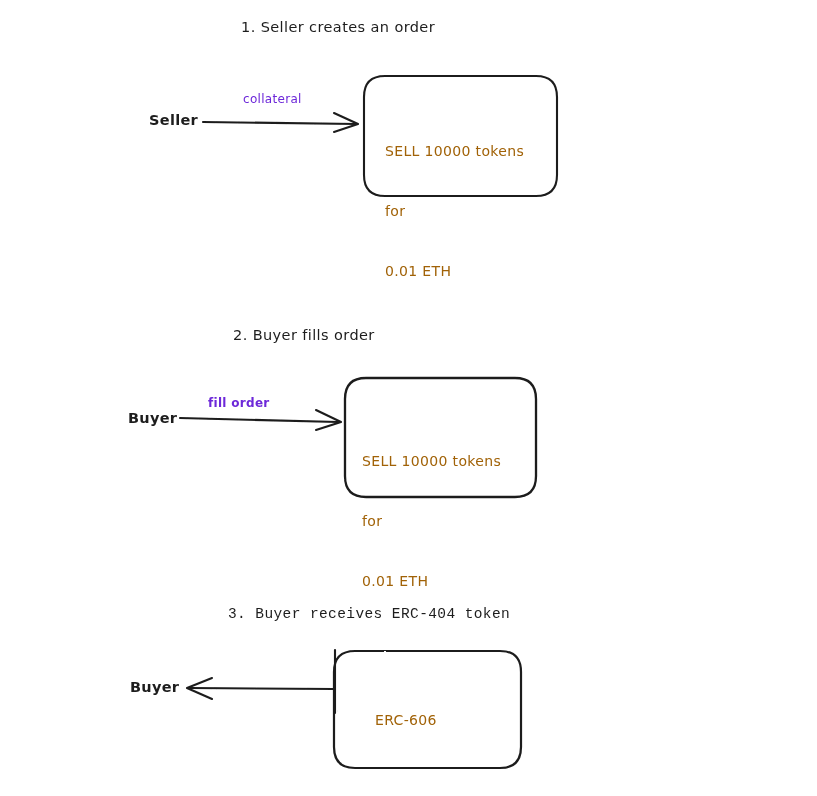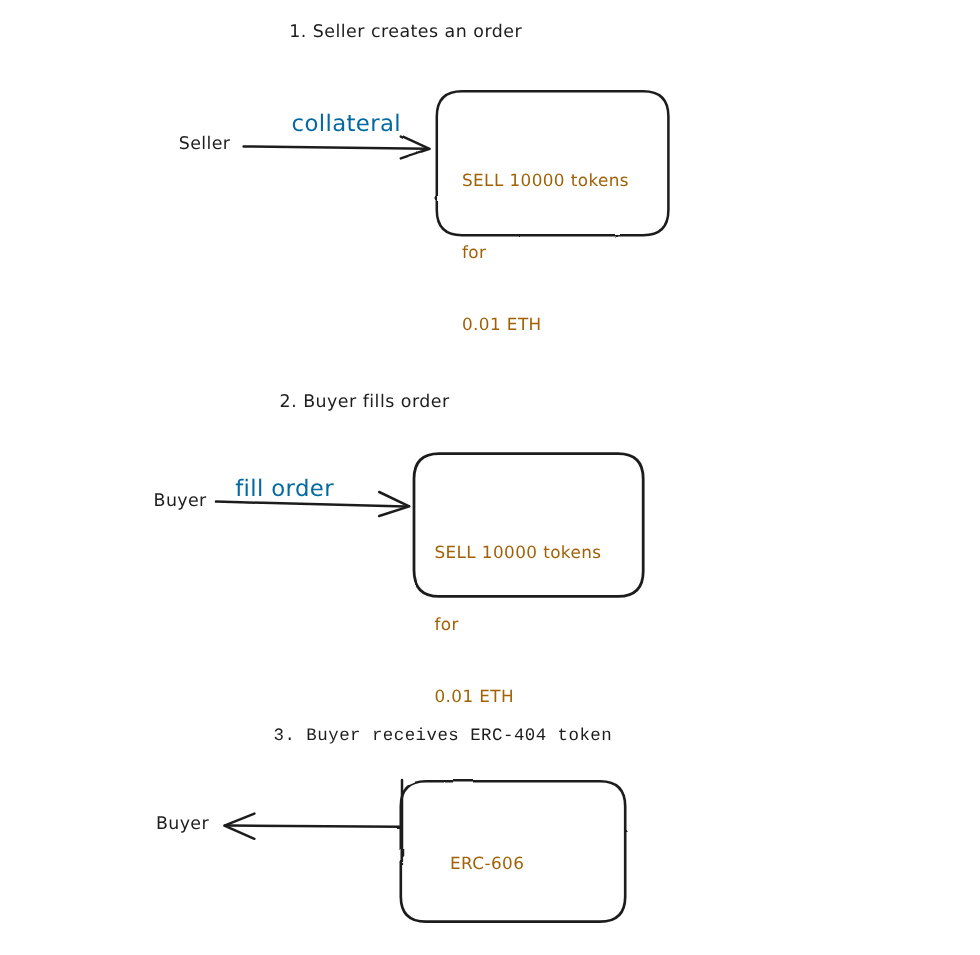--- a/index.html
+++ b/index.html
@@ -36,26 +36,27 @@
     letter-spacing: 0.4px;
     color: #1d1d1d;
     white-space: nowrap;
   }
   .node-label {
     position: absolute;
     font-size: 14.5px;
     letter-spacing: 0.3px;
     color: #1d1d1d;
     white-space: nowrap;
+    font-weight: bold;
   }
   .edge-label {
     position: absolute;
-    font-size: 19px;
+    font-size: 12px;
     letter-spacing: 0.3px;
-    color: #0369a1;
+    color: #6d28d9;
     white-space: nowrap;
   }
   .box-text {
     position: absolute;
     font-size: 14px;
     line-height: 20px;
     letter-spacing: 0.35px;
     color: #a16207;
     white-space: pre;
   }
@@ -120,21 +121,21 @@
   <div class="box-text" style="left:385px; top:101px;">
     <span class="line">SELL 10000 tokens</span>
     <span class="line">for</span>
     <span class="line">0.01 ETH</span>
   </div>
 
   <div class="step-title" style="left:233px; top:327px;text-align:right;">2. Buyer fills order</div>
 
   <div class="node-label" style="left:128px; top:410px;">Buyer</div>
 
-  <div class="edge-label" style="left:196px; top:396px;">fill order</div>
+  <div class="edge-label" style="left:208px; top:396px;font-weight:bold;">fill order</div>
 
   <div class="box-text" style="left:362px; top:411px;">
     <span class="line">SELL 10000 tokens</span>
     <span class="line">for</span>
     <span class="line">0.01 ETH</span>
   </div>
 
   <div class="step-title" style="left:228px; top:606px;font-family:Liberation Mono, monospace;">3. Buyer receives ERC-404 token</div>
 
   <div class="node-label" style="left:130px; top:679px;">Buyer</div>

